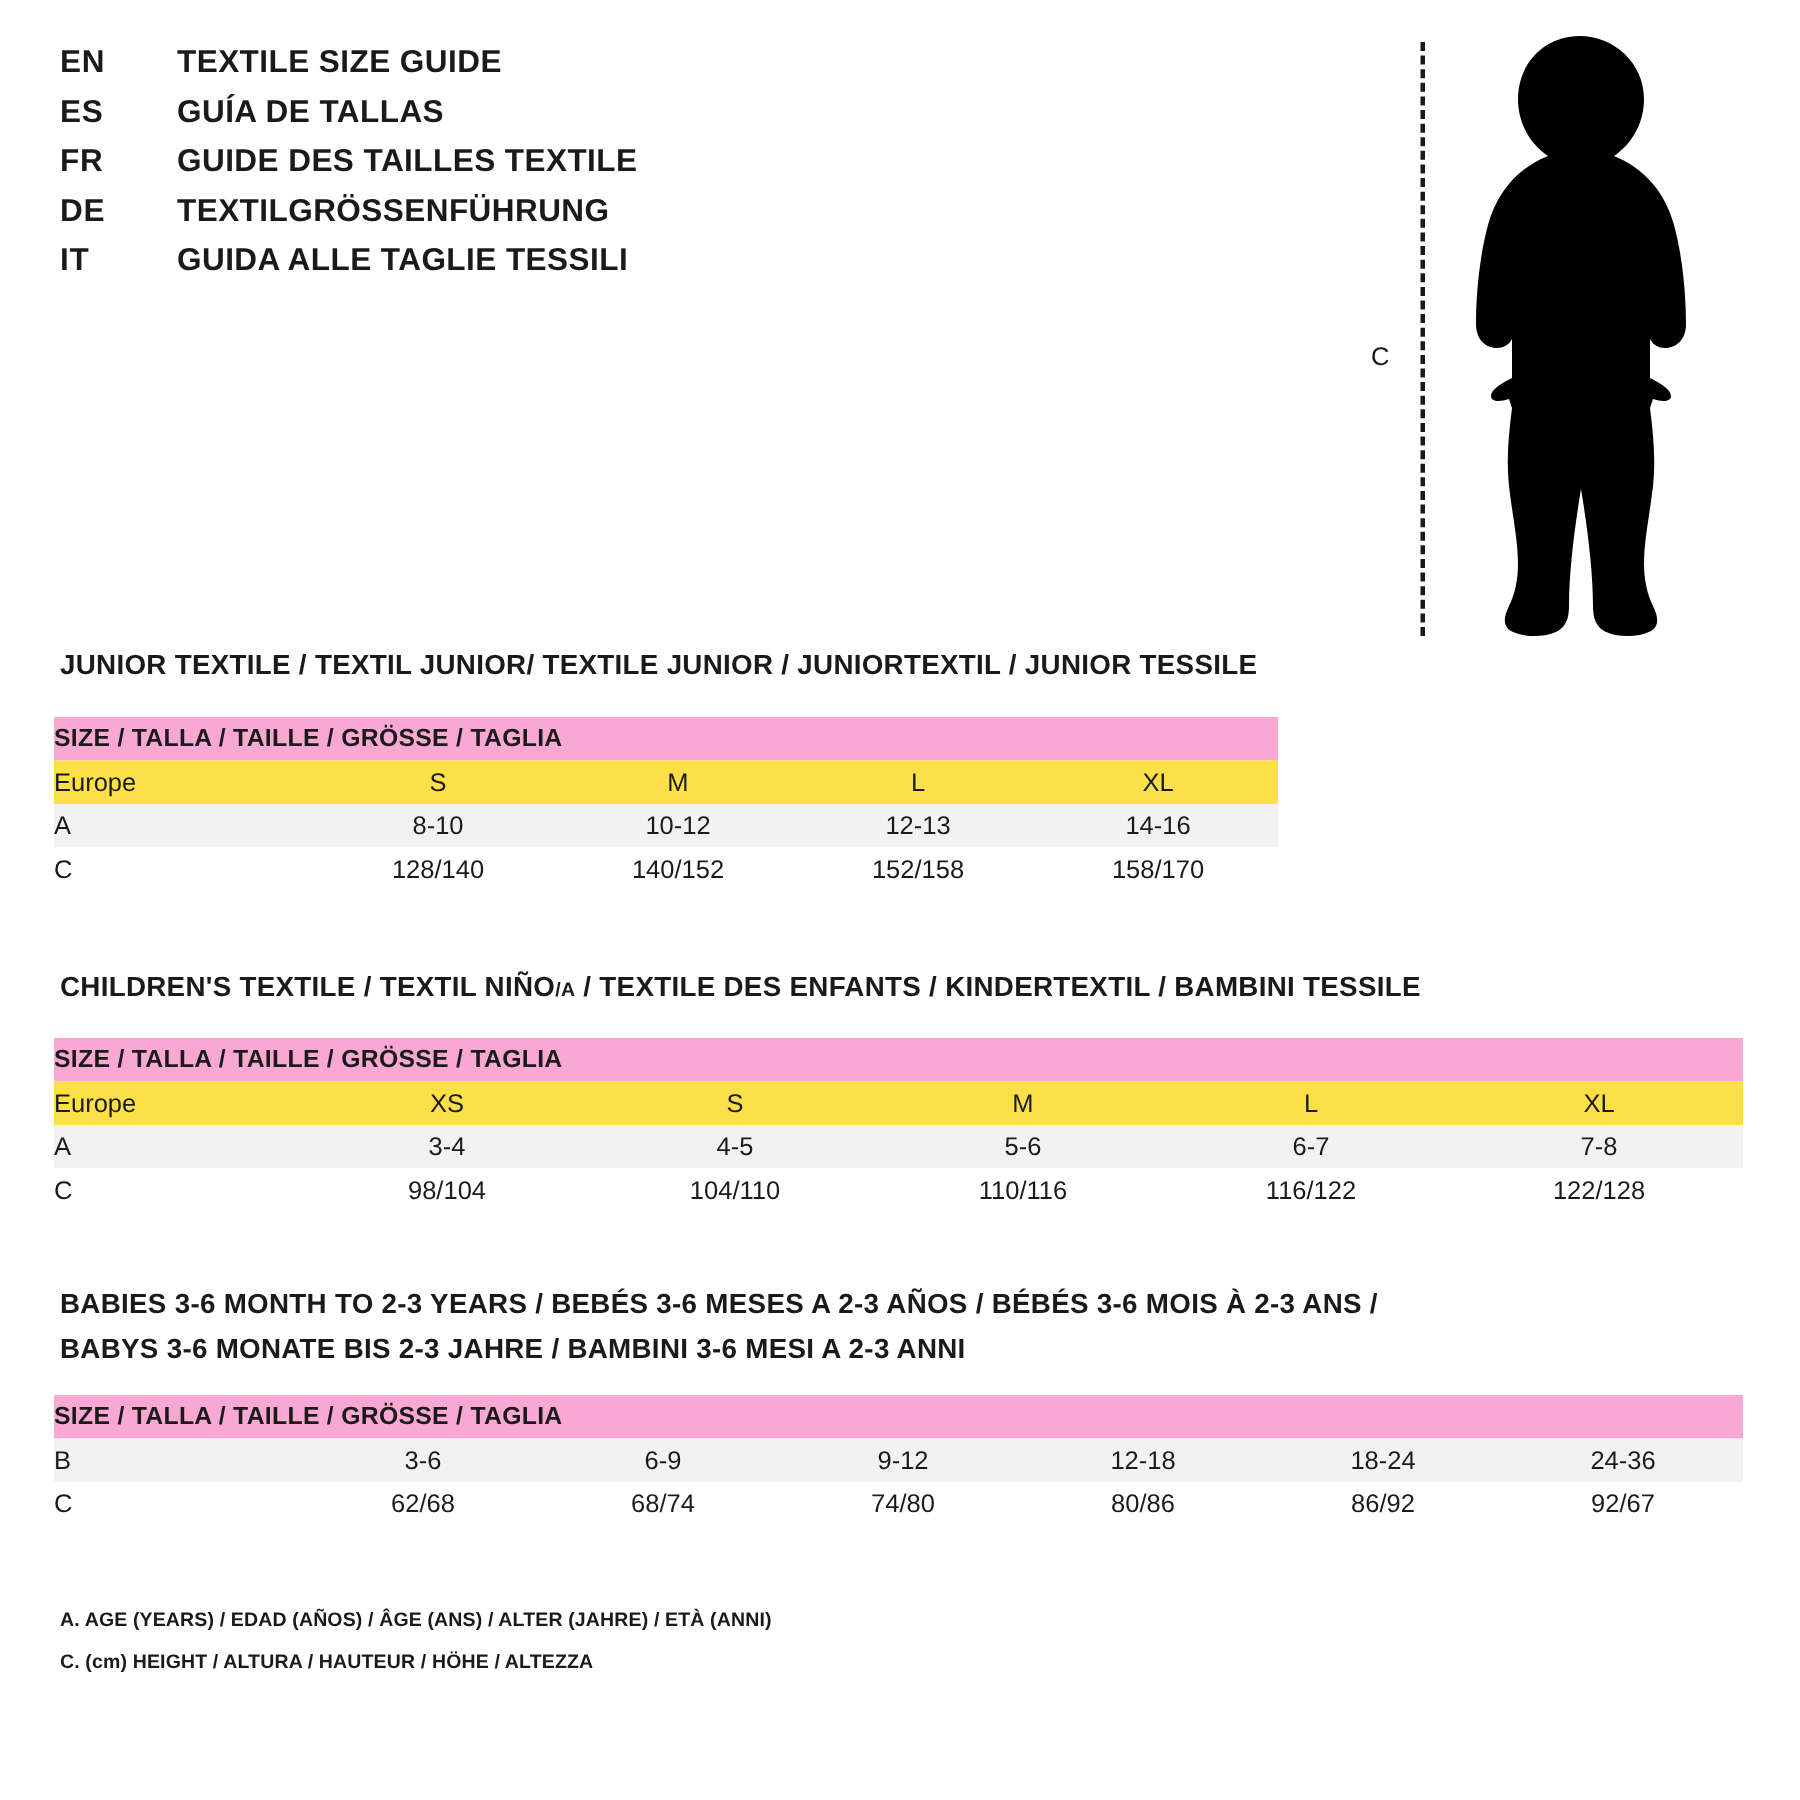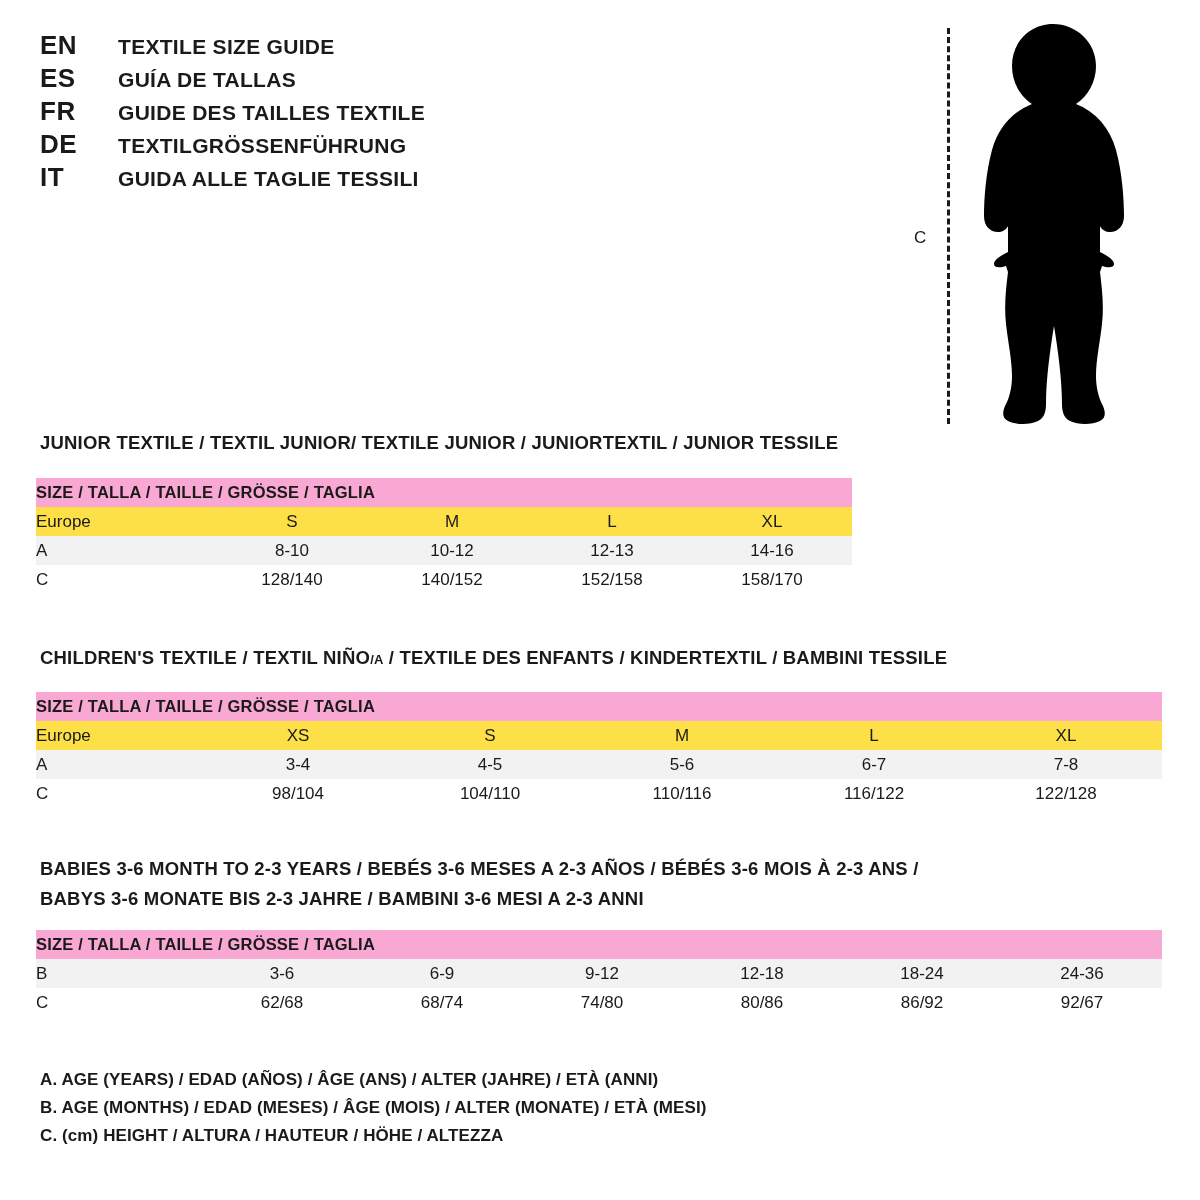--- a/index.html
+++ b/index.html
@@ -24,21 +24,21 @@
     left: 40px;
     width: 560px;
   }
   .lang-row {
     display: flex;
     align-items: baseline;
     height: 33px;
   }
   .lang-code {
     width: 78px;
-    font-size: 26px;
+    font-size: 21px;
     font-weight: bold;
     letter-spacing: 0.5px;
     color: #1a1a1a;
   }
   .lang-title {
     font-size: 21px;
     font-weight: bold;
     letter-spacing: 0.3px;
     color: #1a1a1a;
     text-transform: uppercase;
@@ -115,21 +115,21 @@
     text-align: left;
   }
   .val { text-align: center; }
 
   
   .legend {
     position: absolute;
     left: 40px;
   }
   .legend div {
-    font-size: 17px;
+    font-size: 13px;
     font-weight: bold;
     letter-spacing: 0.1px;
     line-height: 28px;
     color: #1a1a1a;
   }
   .legend .nocaps { text-transform: none; }
 </style>
 </head>
 <body>
 
@@ -317,15 +317,14 @@
       <td class="val">74/80</td>
       <td class="val">80/86</td>
       <td class="val">86/92</td>
       <td class="val">92/67</td>
     </tr>
   </tbody>
 </table>
 
 <div class="legend" style="top:1066px;">
   <div>A. AGE (YEARS) / EDAD (AÑOS) / ÂGE (ANS) / ALTER (JAHRE) / ETÀ (ANNI)</div>
-  <div>B. AGE (MONTHS) / EDAD (MESES) / ÂGE (MOIS) / ALTER (MONATE) / ETÀ (MESI)</div>
   <div class="nocaps">C. (cm) HEIGHT / ALTURA / HAUTEUR / HÖHE / ALTEZZA</div>
 </div>
 
 </body></html>

